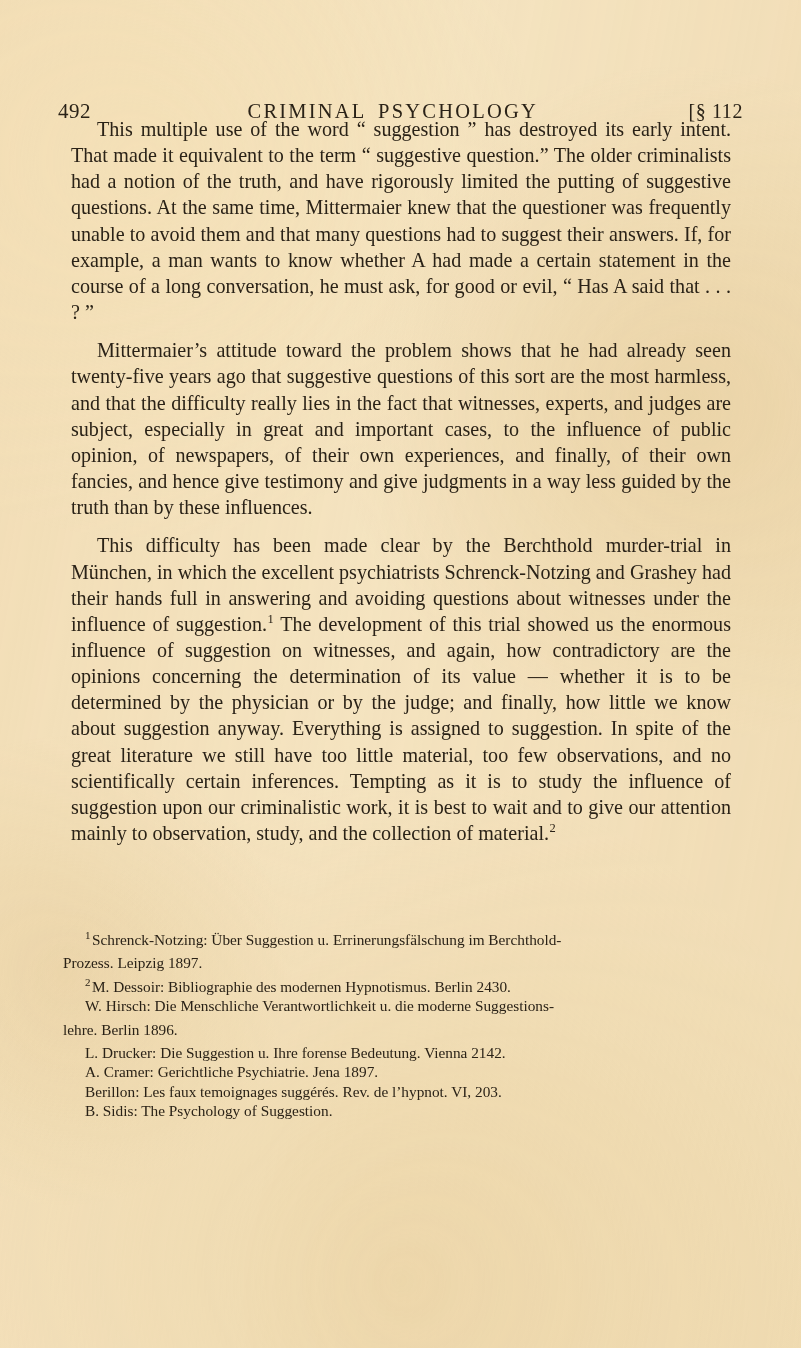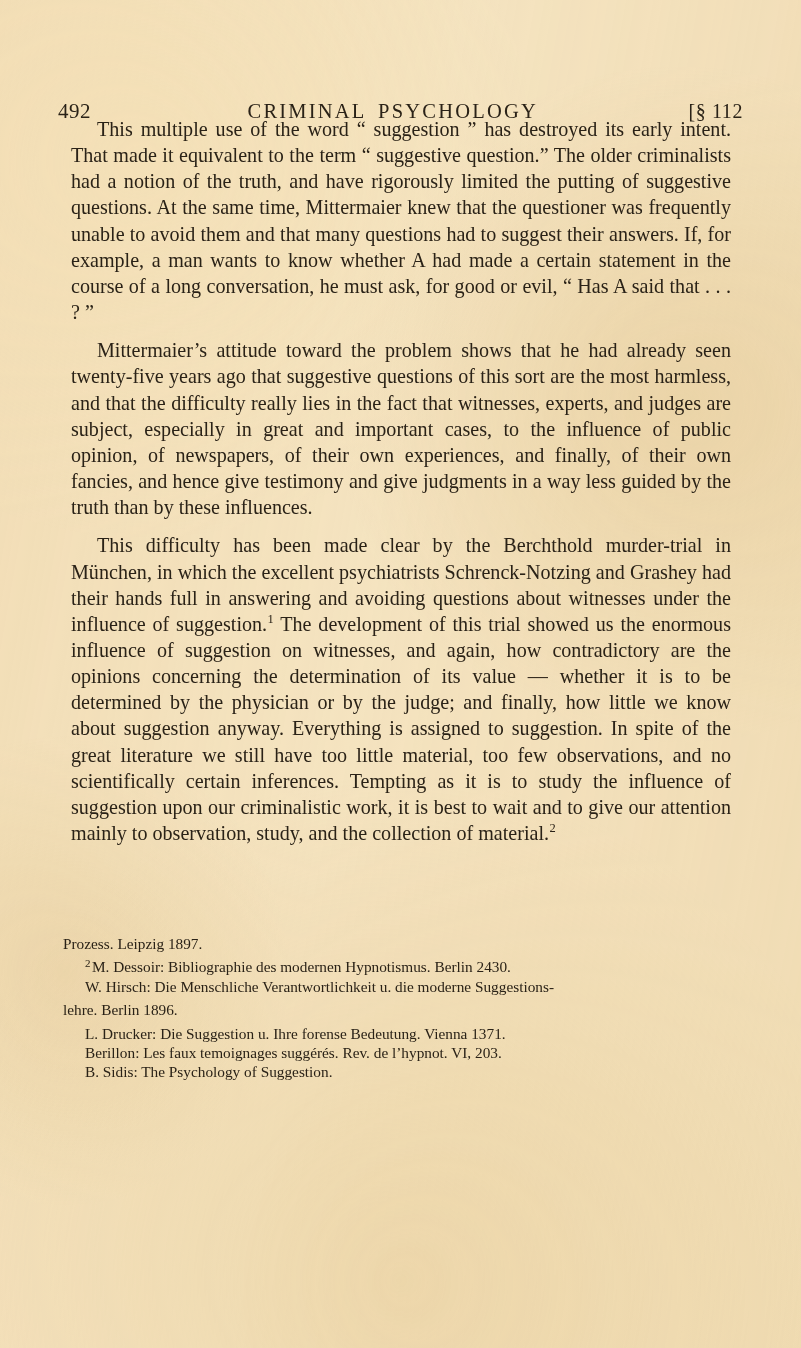--- a/index.html
+++ b/index.html
@@ -131,26 +131,28 @@
   </div>
 
   <div class="body-text">
     <p>This multiple use of the word “ suggestion ” has destroyed its early intent. That made it equivalent to the term “ suggestive question.” The older criminalists had a notion of the truth, and have rigorously limited the putting of suggestive questions. At the same time, Mittermaier knew that the questioner was frequently unable to avoid them and that many questions had to suggest their answers. If, for example, a man wants to know whether A had made a certain statement in the course of a long conversation, he must ask, for good or evil, “ Has A said that . . . ? ”</p>
     <p>Mittermaier’s attitude toward the problem shows that he had already seen twenty-five years ago that suggestive questions of this sort are the most harmless, and that the difficulty really lies in the fact that witnesses, experts, and judges are subject, especially in great and important cases, to the influence of public opinion, of newspapers, of their own experiences, and finally, of their own fancies, and hence give testimony and give judgments in a way less guided by the truth than by these influences.</p>
     <p><span>This difficulty has been made clear by the Berchthold murder-trial in München, in which the excellent psychiatrists Schrenck-Notzing and Grashey had their hands full in answering and avoiding questions about witnesses under the influence of suggestion.</span><sup class="fn">1</sup><span> The development of this trial showed us the enormous influence of suggestion on witnesses, and again, how contradictory are the opinions concerning the determination of its value — whether it is to be determined by the physician or by the judge; and finally, how little we know about suggestion anyway. Everything is assigned to suggestion. In spite of the great literature we still have too little material, too few observations, and no scientifically certain inferences. Tempting as it is to study the influence of suggestion upon our criminalistic work, it is best to wait and to give our attention mainly to observation, study, and the collection of material.</span><sup class="fn">2</sup></p>
   </div>
 
   <div class="footnotes">
 
+    <p class="fn-entry"><sup class="marker">1</sup><span>Schrenck-Notzing: Über Suggestion u. Errinerungsfälschung im Berchthold-</span></p>
     <p class="fn-cont" style="text-indent:0">Prozess.  Leipzig 1897.</p>
 
     <p class="fn-entry"><sup class="marker">2</sup><span>M. Dessoir:  Bibliographie des modernen Hypnotismus.   Berlin 2430.</span></p>
 
     <p class="fn-entry">W. Hirsch:  Die Menschliche Verantwortlichkeit u. die moderne Suggestions-</p>
     <p class="fn-cont" style="text-indent:0">lehre.  Berlin 1896.</p>
 
-    <p class="fn-entry">L. Drucker:  Die Suggestion u. Ihre forense Bedeutung.   Vienna 1371.</p>
+    <p class="fn-entry">L. Drucker:  Die Suggestion u. Ihre forense Bedeutung.   Vienna 2142.</p>
+    <p class="fn-entry">A. Cramer:  Gerichtliche Psychiatrie.   Jena 1897.</p>
     <p class="fn-entry">Berillon:  Les faux temoignages suggérés.   Rev. de l’hypnot. VI, 203.</p>
     <p class="fn-entry">B. Sidis:  The Psychology of Suggestion.</p>
 
   </div>
 
 </div>
 
 </body></html>

